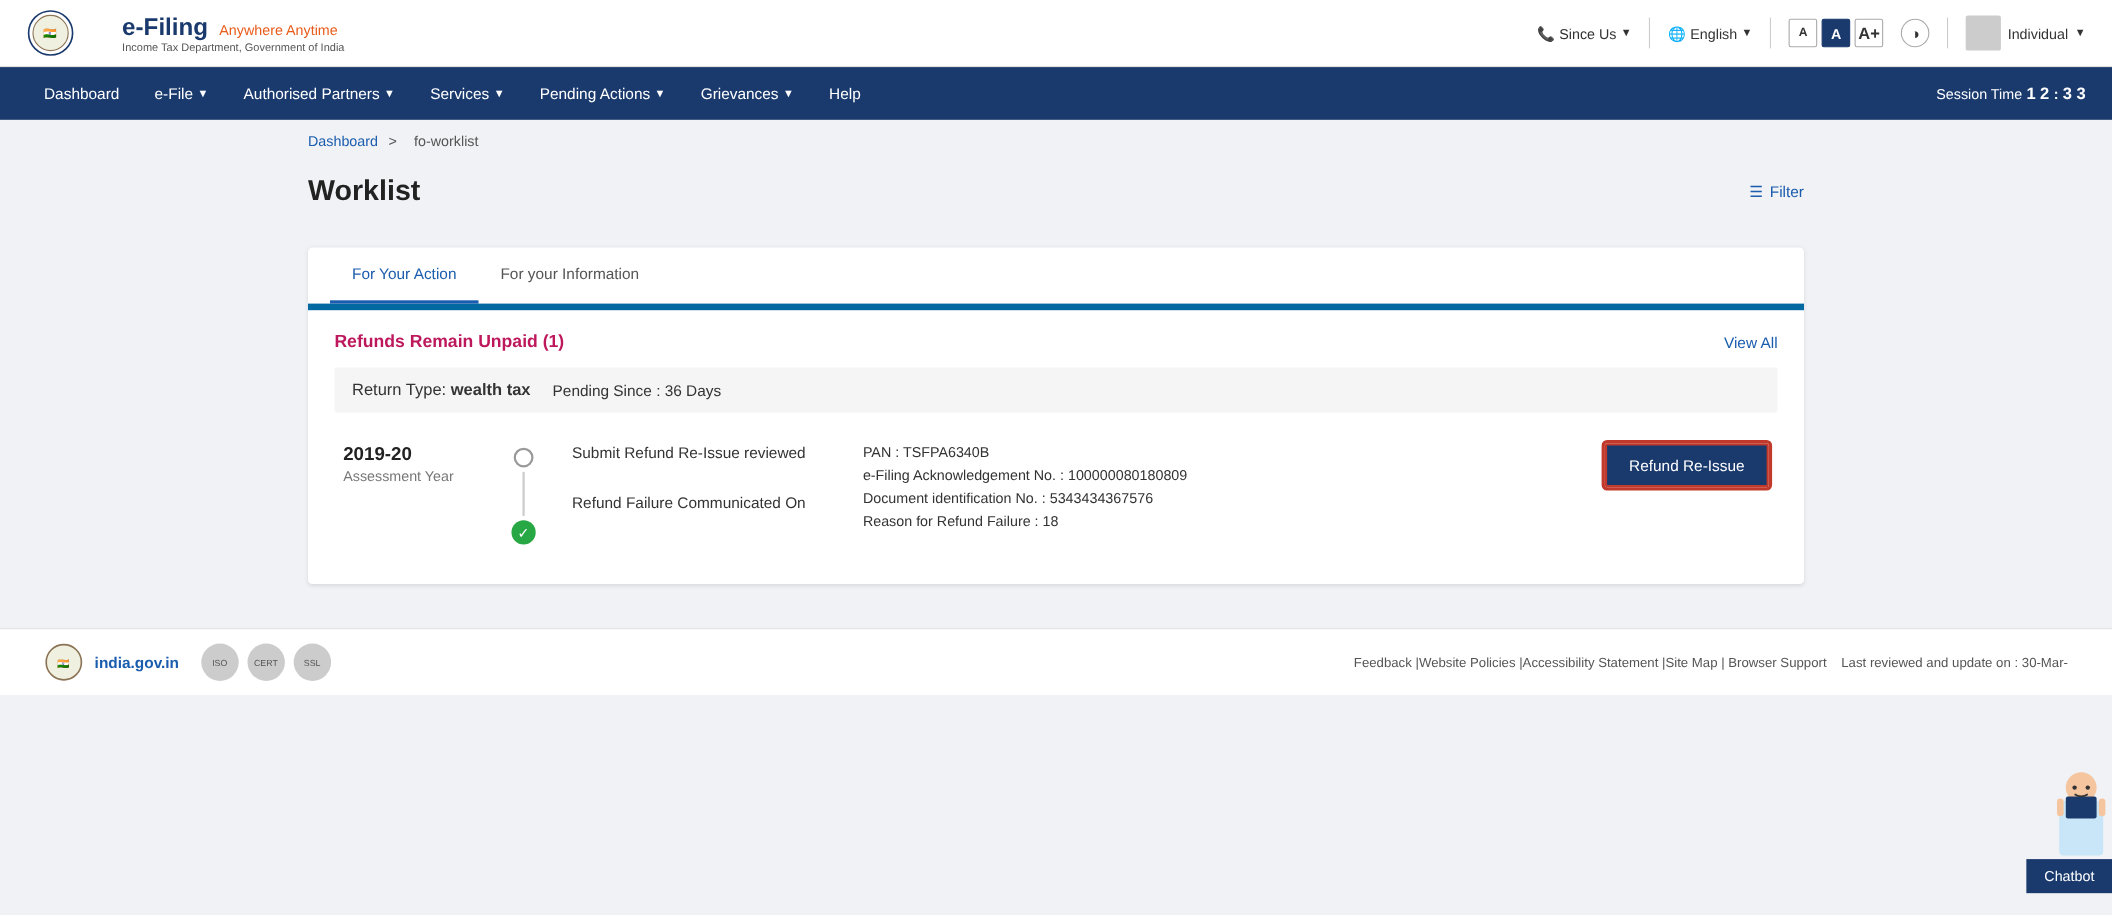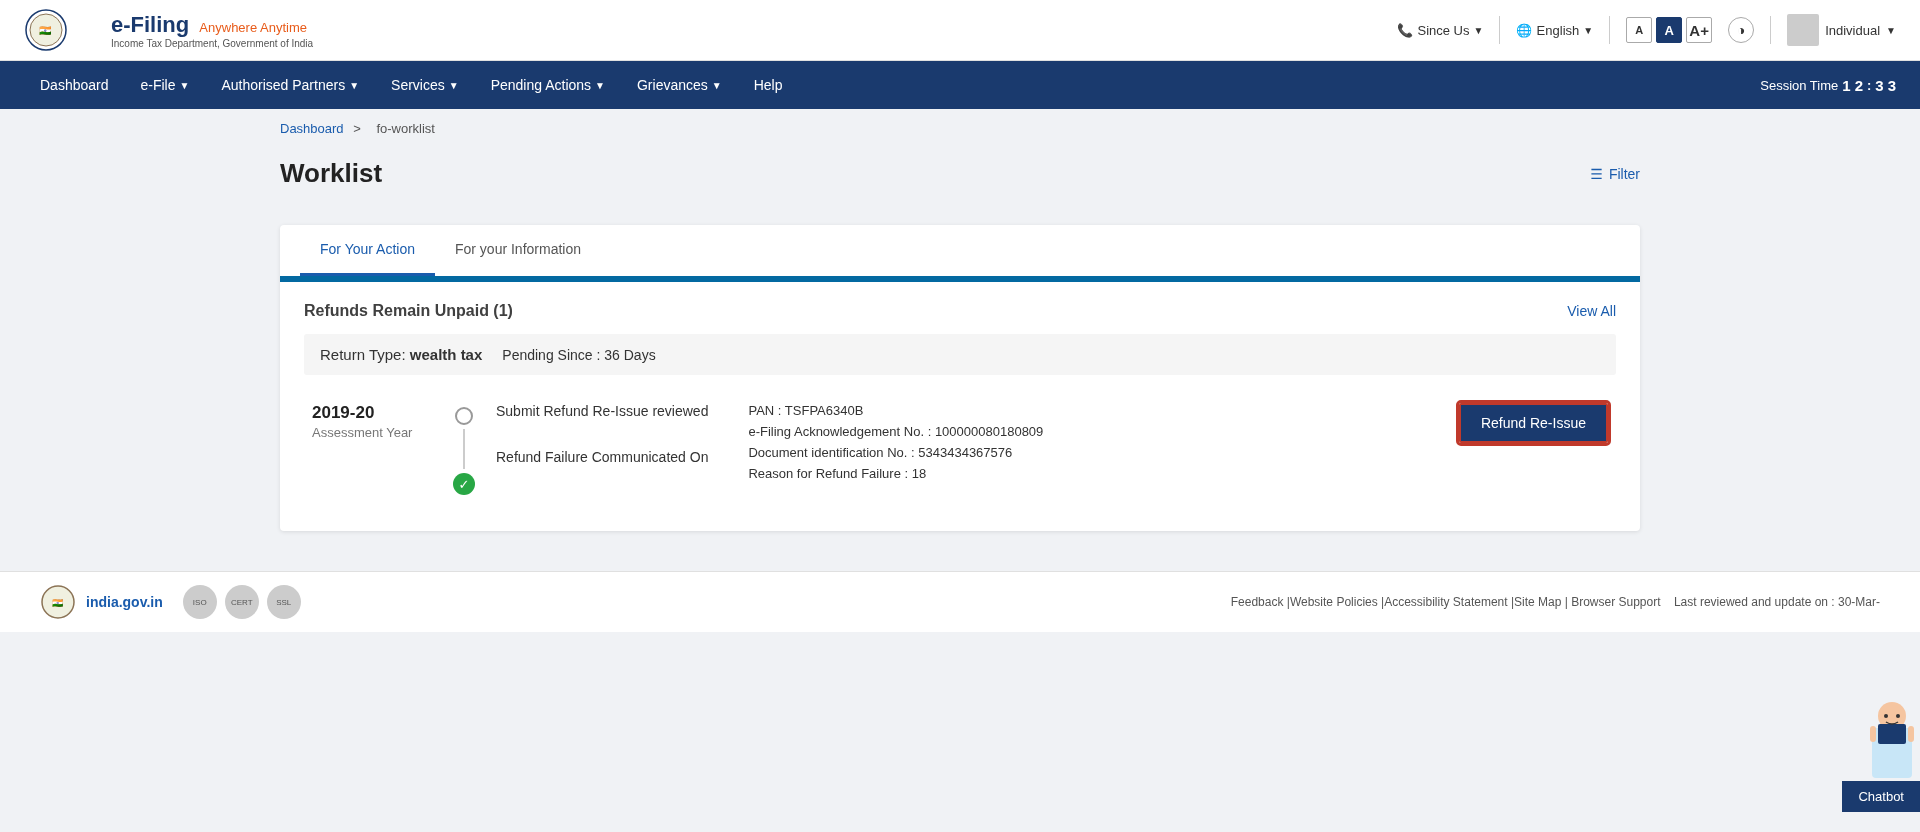--- a/index.html
+++ b/index.html
@@ -214,21 +214,21 @@
 
     .section-header {
       display: flex;
       justify-content: space-between;
       align-items: center;
       margin-bottom: 14px;
     }
     .section-title {
       font-size: 16px;
       font-weight: 600;
-      color: #404040;
+      color: #be185d;
     }
     .view-all {
       color: #1a5cad;
       font-size: 14px;
       cursor: pointer;
       text-decoration: none;
       text-align: center;
     }
 
     .return-row {
@@ -249,21 +249,21 @@
     }
     .pending-since {
       font-size: 14px;
       color: #333;
     }
 
     
     .detail-row {
       display: flex;
       align-items: flex-start;
-      gap: 20px;
+      gap: 32px;
       padding: 16px 8px;
     }
     .year-area {
       min-width: 120px;
     }
     .assessment-year {
       font-size: 17px;
       font-weight: bold;
       color: #222;
     }

